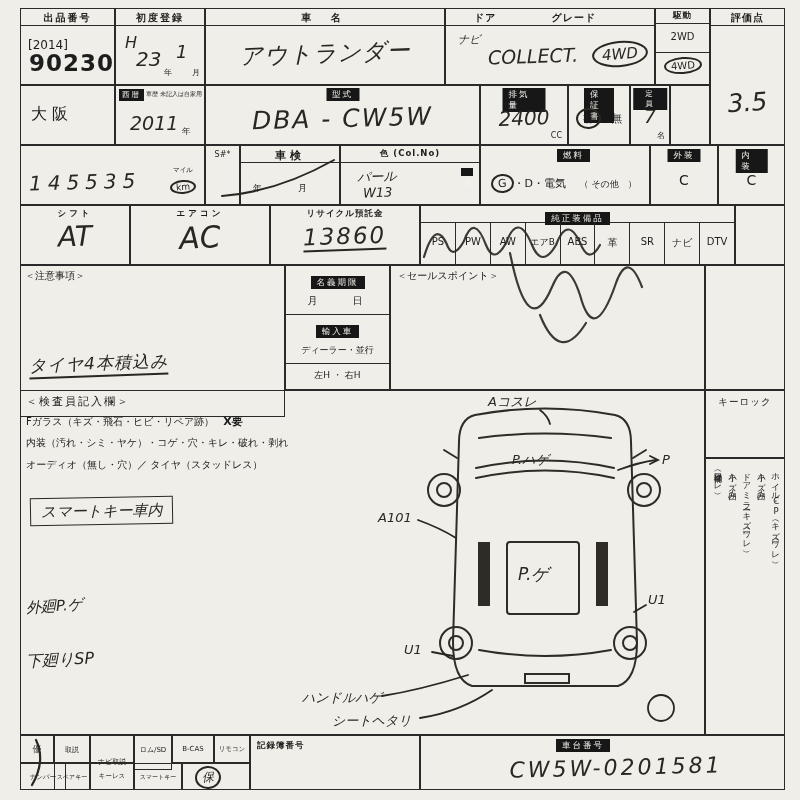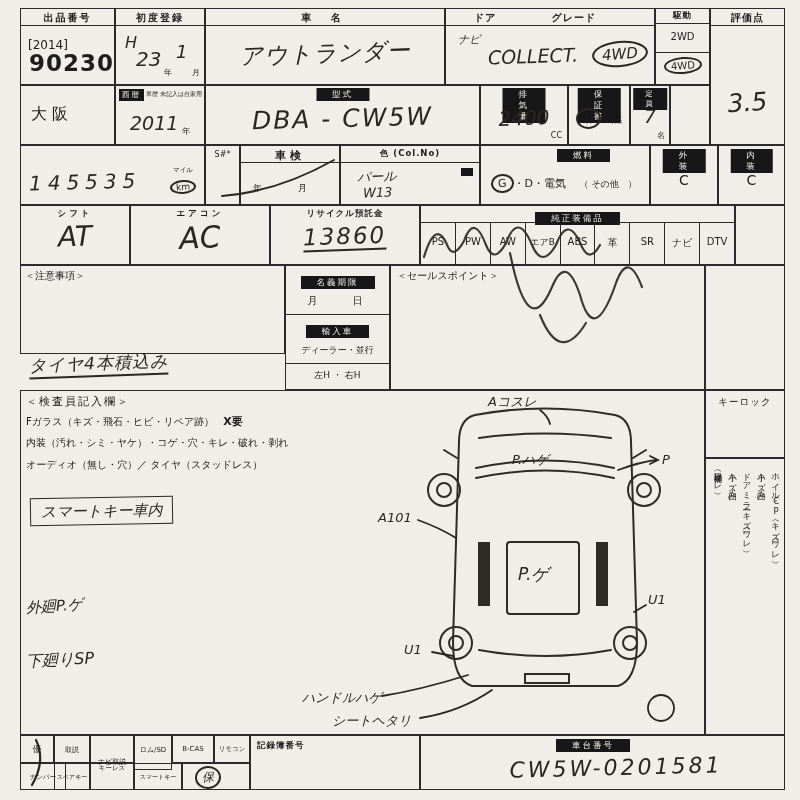--- a/index.html
+++ b/index.html
@@ -3,21 +3,21 @@
 <meta charset="utf-8">
 <style>
   * { margin:0; padding:0; box-sizing:border-box; }
   html,body { width:800px; height:800px; }
   body { background:#e6e6e0; font-family:"DejaVu Sans",sans-serif; color:#1d1d1d; overflow:hidden; position:relative; }
   .sheet { position:absolute; inset:0; background:#efeee8; }
   .box { position:absolute; border:1.5px solid #2a2a2a; }
   .abs { position:absolute; }
   .ctr { text-align:center; }
   .hdr { font-size:10px; font-weight:bold; text-align:center; letter-spacing:2px; border-bottom:1.2px solid #2a2a2a; height:17px; padding-top:2px; }
-  .chip { display:inline-block; background:#171717; color:#f2f1ea; font-size:8.5px; padding:1px 16px; letter-spacing:2px; line-height:1.3; }
+  .chip { display:inline-block; background:#171717; color:#f2f1ea; font-size:8.5px; padding:1px 6px; letter-spacing:2px; line-height:1.3; }
   .chip-v { writing-mode:vertical-rl; text-orientation:upright; padding:3px 1px; letter-spacing:1px; }
   .hand { font-family:"DejaVu Sans",sans-serif; font-style:italic; color:#2a2722; }
   .hoval { border:2.2px solid #2a2722; border-radius:50%; padding:2px 8px; display:inline-block; transform:rotate(-5deg); }
   .hoval2 { border:2px solid #2a2722; border-radius:50%; padding:1px 5px; display:inline-block; transform:rotate(-4deg); }
   .overlay { position:absolute; pointer-events:none; }
   .eqcell { flex:1; text-align:center; font-size:10px; padding-top:13px; border-left:1.2px solid #2a2a2a; }
   .eqcell:first-child { border-left:none; }
   svg text.hand { font-style:italic; fill:#2a2722; }
 </style>
 </head>
@@ -177,21 +177,21 @@
       <div class="eqcell">ABS</div>
       <div class="eqcell">革</div>
       <div class="eqcell">SR</div>
       <div class="eqcell">ナビ</div>
       <div class="eqcell">DTV</div>
     </div>
   </div>
 
   <div class="box" style="left:735px;top:205px;width:50px;height:60px"></div>
 
-  <div class="box" style="left:20px;top:265px;width:265px;height:89px">
+  <div class="box" style="left:20px;top:265px;width:265px;height:152px">
     <div class="abs" style="left:4px;top:3px;font-size:10px">＜注意事項＞</div>
     <span class="hand abs" style="left:8px;top:86px;font-size:17px;letter-spacing:1px;transform:rotate(-2deg);border-bottom:2px solid #2a2722">タイヤ4本積込み</span>
   </div>
 
   <div class="box" style="left:285px;top:265px;width:105px;height:125px">
     <div class="ctr" style="margin-top:4px"><span class="chip">名義期限</span></div>
     <div class="ctr" style="margin-top:5px;font-size:10px;letter-spacing:5px">月　　日</div>
     <div style="border-top:1.2px solid #2a2a2a;margin-top:6px"></div>
     <div class="ctr" style="margin-top:4px"><span class="chip">輸入車</span></div>
     <div class="ctr" style="margin-top:6px;font-size:9px">ディーラー・並行</div>
@@ -256,21 +256,21 @@
       <div class="ctr" style="padding-top:9px;font-size:6.5px">リモコン</div>
     </div>
 
   <div class="box" style="left:20px;top:763px;width:46px;height:27px">
       <div class="ctr" style="padding-top:9px;font-size:6.5px">ナンバー</div>
     </div>
   <div class="box" style="left:54px;top:763px;width:36px;height:27px">
       <div class="ctr" style="padding-top:9px;font-size:6px">スペアキー</div>
     </div>
   <div class="box" style="left:90px;top:763px;width:44px;height:27px">
-      <div class="ctr" style="padding-top:0;font-size:6.5px">キーレス</div>
+      <div class="ctr" style="padding-top:8px;font-size:6.5px">キーレス</div>
     </div>
   <div class="box" style="left:134px;top:763px;width:48px;height:27px">
       <div class="ctr" style="padding-top:9px;font-size:6px">スマートキー</div>
     </div>
   <div class="box" style="left:182px;top:763px;width:68px;height:27px">
     <span class="hand hoval2 abs" style="left:12px;top:2px;font-size:12px">保</span>
   </div>
 
   <div class="box" style="left:250px;top:735px;width:170px;height:55px">
     <div class="abs" style="left:6px;top:4px;font-size:8.5px;font-weight:bold;letter-spacing:1px">記録簿番号</div>

